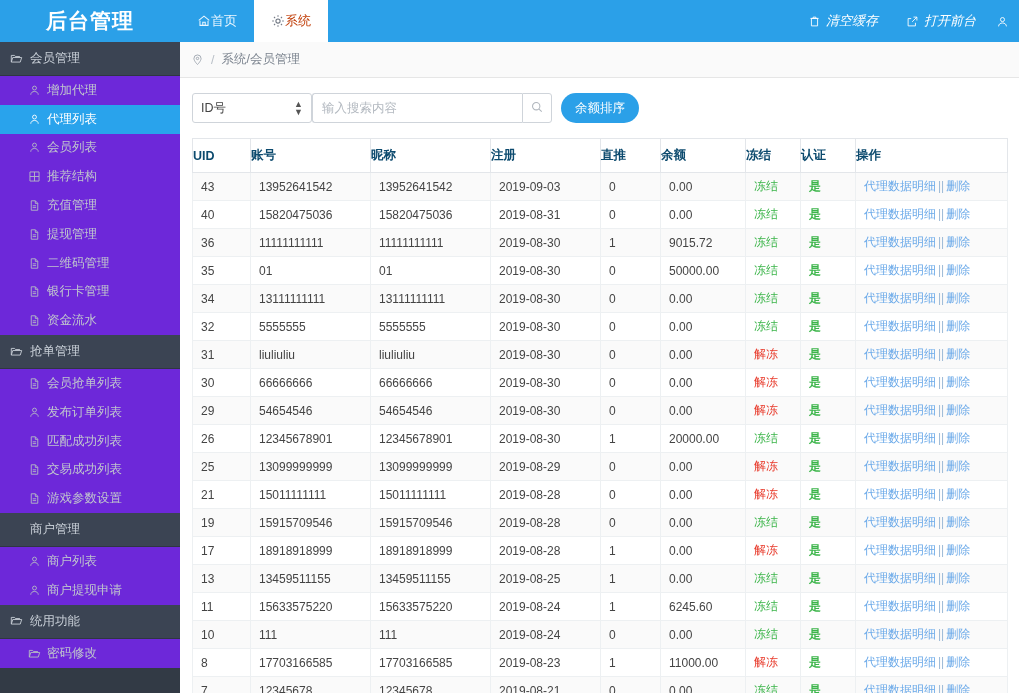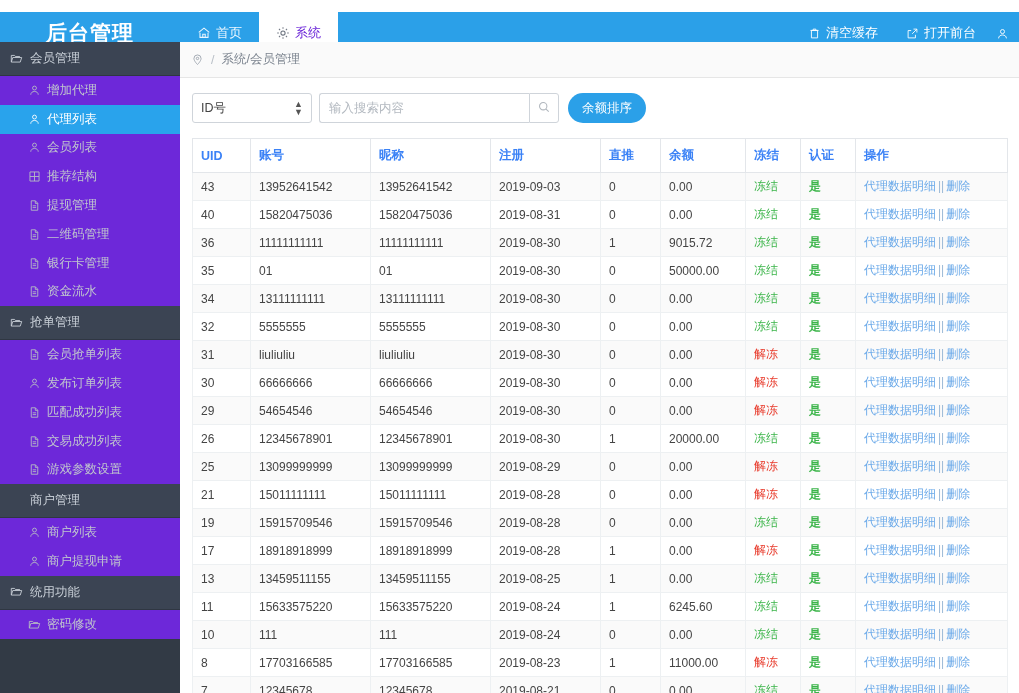--- a/index.html
+++ b/index.html
@@ -11,43 +11,43 @@
     background: #fff;
     color: #333;
   }
   #app { position: relative; width: 1019px; height: 693px; }
 
   
   .topbar {
     position: absolute; top: 0; left: 0;
     width: 1019px; height: 50px;
     background: #2ba0e8;
-    display: flex; align-items: stretch; margin-top: 12px;
+    display: flex; align-items: stretch;
   }
   .brand {
     width: 180px; height: 42px;
     display: flex; align-items: center; justify-content: center;
     color: #fff; font-size: 21px; font-weight: bold;
     letter-spacing: 1px;
     flex: 0 0 180px;
   }
   .topnav { display: flex; align-items: stretch; height: 42px; }
   .topnav-item {
-    display: flex; align-items: center; gap: 5px;
+    display: flex; align-items: center; 
     padding: 0 17px; height: 42px;
     color: #eaf6ff; font-size: 13px;
     cursor: pointer;
   }
   .topnav-item.active {
-    background: #fff; color: #6d28d9;
+    background: #fff; color: #c2410c;
   }
   .topnav-item .ico { display: inline-flex; width: 14px; height: 14px; }
   .topright {
     margin-left: auto; display: flex; align-items: center;
-    height: 42px; padding-right: 0px;
+    height: 42px; padding-right: 0px; font-style: italic;
   }
   .topright-item {
     display: flex; align-items: center; gap: 5px;
     padding: 0 14px; color: #fff; font-size: 13px; cursor: pointer;
     white-space: nowrap;
   }
   .topright-item .ico { display: inline-flex; width: 13px; height: 13px; }
   .topright-user { padding: 0 10px 0 6px; }
 
   
@@ -106,21 +106,21 @@
     border: 1px solid #cfd4da; border-radius: 3px;
     background: #fff; display: flex; align-items: center;
     padding: 0 8px; font-size: 12.5px; color: #444;
     cursor: pointer;
   }
   .sel-wrap .selval { flex: 1 1 auto; }
   .sel-wrap .updown {
     font-size: 9px; line-height: 8px; color: #555; text-align: center;
   }
   .search-input {
-    width: 210px; height: 30px; margin-left: 7px;
+    width: 210px; height: 30px; 
     border: 1px solid #cfd4da; border-radius: 3px 0 0 3px;
     border-right: none;
     padding: 0 9px; font-size: 12.5px; color: #333;
     outline: none; font-family: inherit;
     background: #fff;
   }
   .search-input::placeholder { color: #b3b9c0; }
   .search-btn {
     width: 30px; height: 30px;
     border: 1px solid #cfd4da; border-radius: 0 3px 3px 0;
@@ -131,22 +131,22 @@
     height: 30px; margin-left: 9px; padding: 0 14px;
     background: #2ba0e8; color: #fff; border: none; border-radius: 15px;
     font-size: 12.5px; cursor: pointer; font-family: inherit;
   }
 
   
   .table-wrap { margin: 15px 0 0 12px; width: 815px; }
   table { border-collapse: collapse; width: 815px; table-layout: fixed; }
   thead th {
     background: #fff; text-align: left;
-    font-size: 12.5px; font-weight: bold; color: #3b82f6;
-    padding: 8px 8px; border: 1px solid #e3e6ea;
+    font-size: 12.5px; font-weight: bold; color: #0c4a6e;
+    padding: 8px 0; border: 1px solid #e3e6ea;
     height: 32px;
   }
   tbody td {
     font-size: 12px; color: #444;
     padding: 5px 8px; border: 1px solid #edf0f2;
     height: 23.3px; overflow: hidden; white-space: nowrap;
   }
   tbody tr:nth-child(odd) { background: #fafafa; }
   tbody tr:nth-child(even) { background: #fff; }
   .c-frozen { color: #3cb54a; }
@@ -271,20 +271,30 @@
         <span>会员列表</span>
       </div>
       <div class="sb-item">
         <span class="iico">
           <svg viewBox="0 0 16 16" width="13" height="13" fill="none" stroke="#b6bcc4" stroke-width="1.1" stroke-linejoin="round">
             <rect x="2.4" y="2.4" width="11.2" height="11.2"></rect>
             <path d="M8 2.4v11.2M2.4 8h11.2"></path>
           </svg>
         </span>
         <span>推荐结构</span>
+      </div>
+      <div class="sb-item">
+        <span class="iico">
+          <svg viewBox="0 0 16 16" width="13" height="13" fill="none" stroke="#b6bcc4" stroke-width="1.1" stroke-linejoin="round">
+            <path d="M4 2.2h5l3 3v8.6H4Z"></path>
+            <path d="M9 2.2V5.4h3"></path>
+            <path d="M5.8 8.4h4.2M5.8 10.6h4.2"></path>
+          </svg>
+        </span>
+        <span>充值管理</span>
       </div>
       <div class="sb-item">
         <span class="iico">
           <svg viewBox="0 0 16 16" width="13" height="13" fill="none" stroke="#b6bcc4" stroke-width="1.1" stroke-linejoin="round">
             <path d="M4 2.2h5l3 3v8.6H4Z"></path>
             <path d="M9 2.2V5.4h3"></path>
             <path d="M5.8 8.4h4.2M5.8 10.6h4.2"></path>
           </svg>
         </span>
         <span>提现管理</span>

